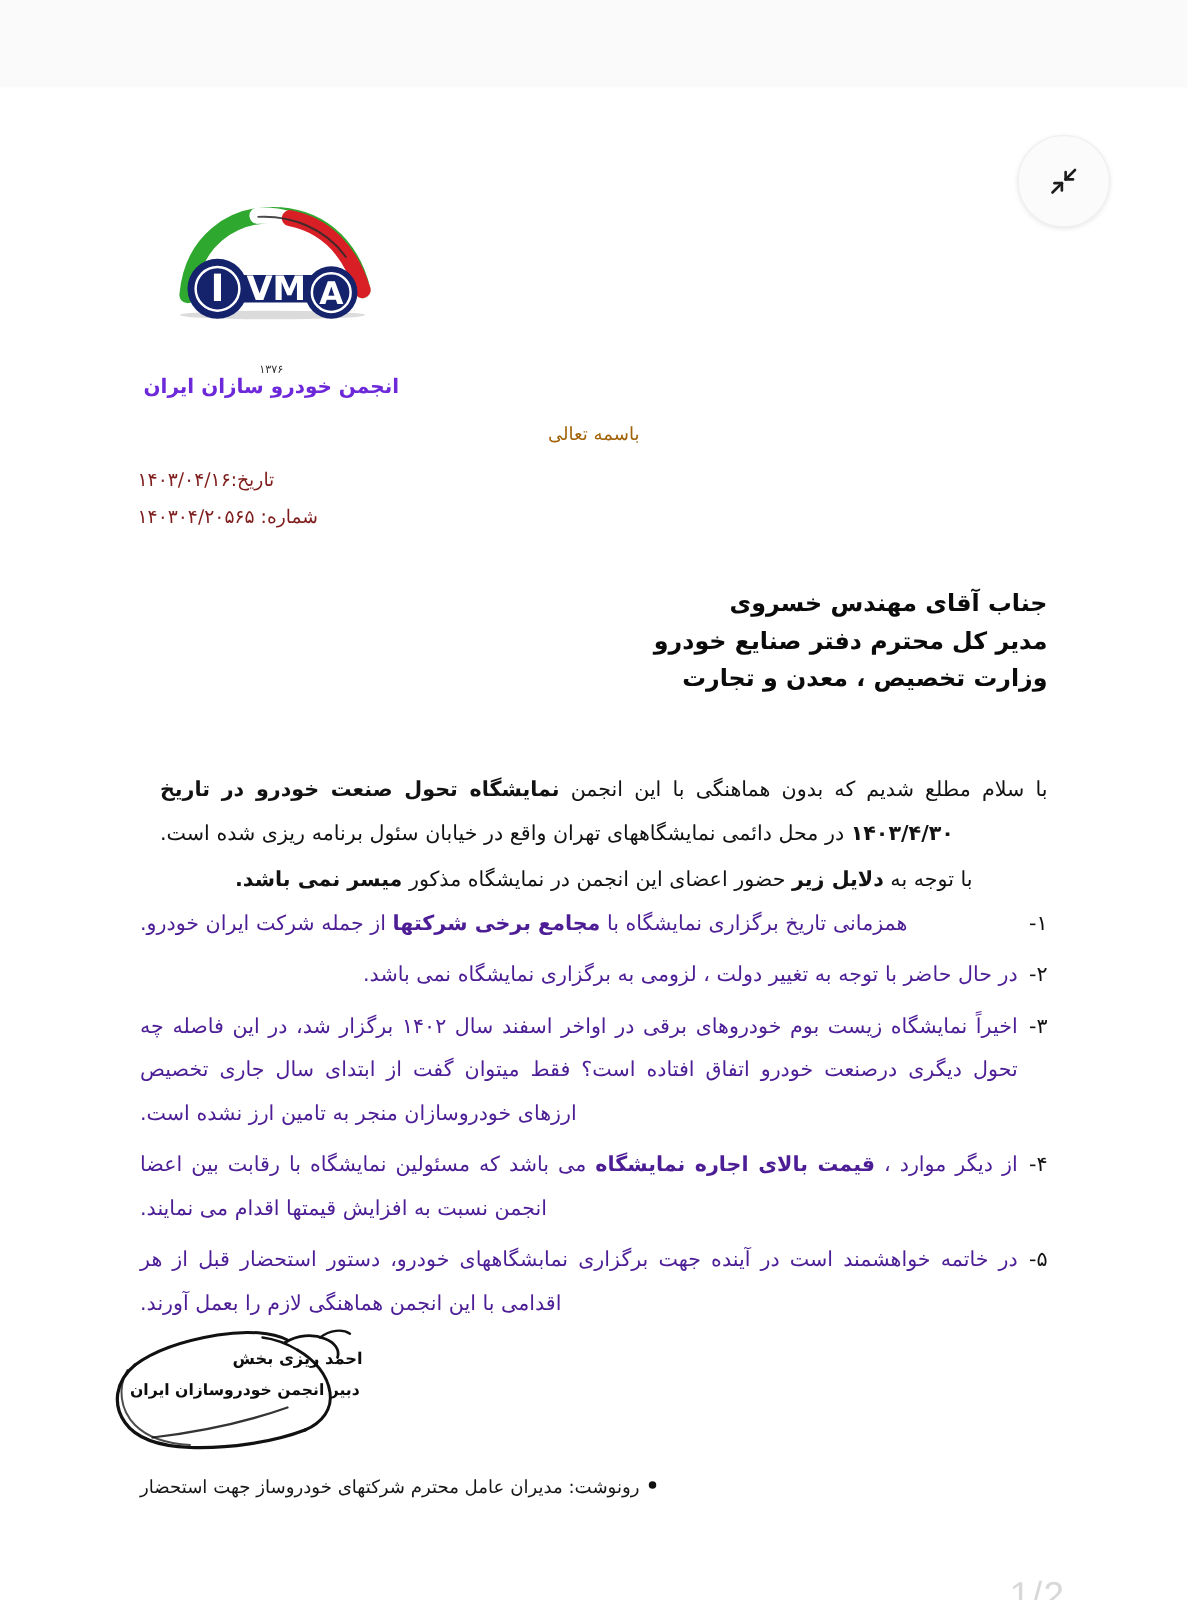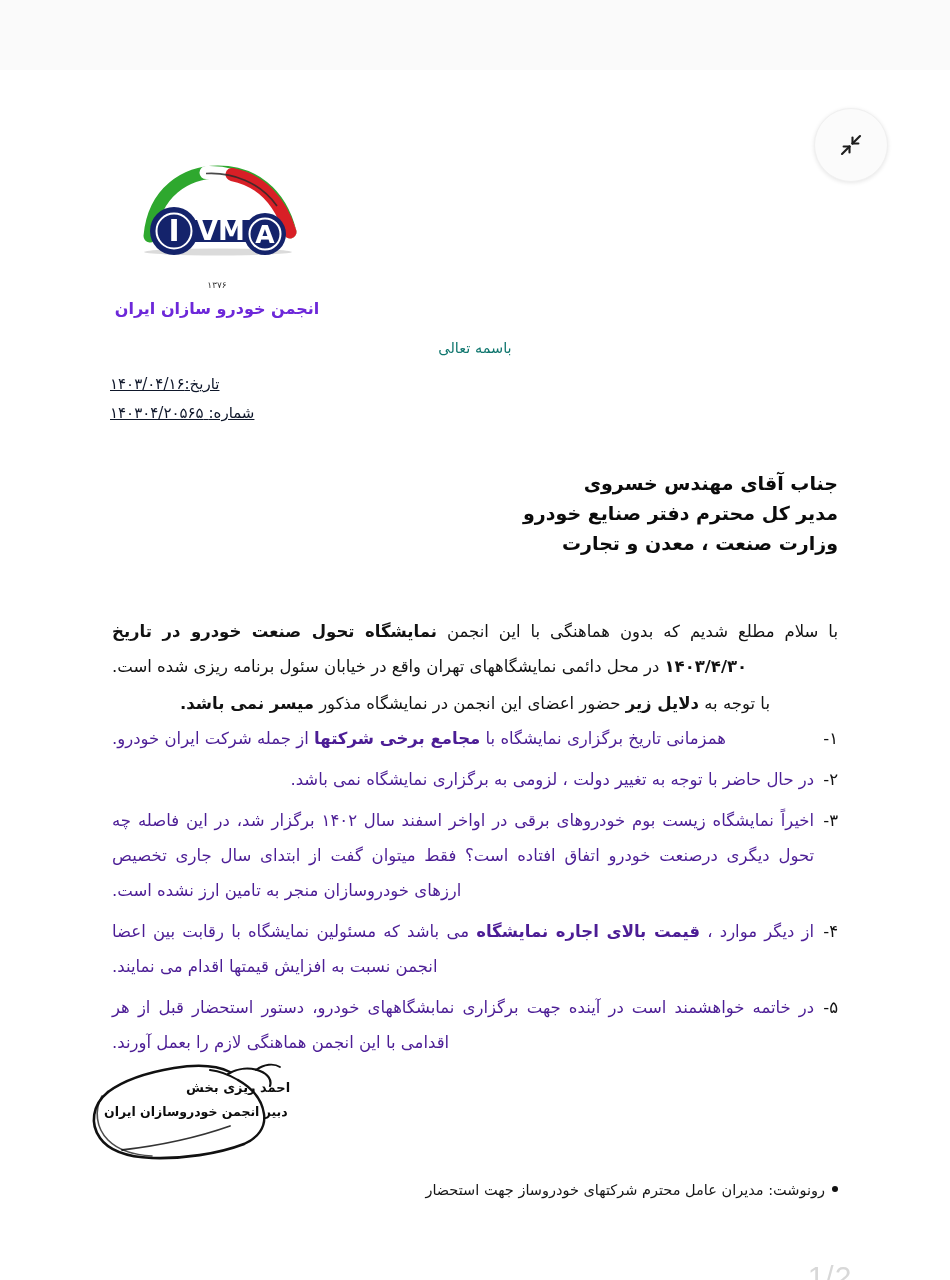--- a/index.html
+++ b/index.html
@@ -80,56 +80,55 @@
     font-weight: 700;
     color: #6d28d9;
     letter-spacing: 0.5px;
     direction: rtl;
     white-space: nowrap;
     margin-top: 44px;
   }
   .logo-year {
     position: absolute;
     left: 0;
-    top: 122px;
+    top: 133px;
     width: 210px;
     text-align: center;
     font-family: "DejaVu Sans", sans-serif;
     font-size: 9px;
     color: #333;
     direction: rtl;
   }
 
   
   .basmala {
     position: absolute;
     top: 270px;
     left: 0;
     width: 950px;
     text-align: center;
     font-size: 14.5px;
-    color: #0f766e;
+    color: #a16207;
     direction: rtl;
   }
   .meta {
     position: absolute;
     left: 110px;
     top: 300px;
     width: 320px;
     direction: rtl;
     text-align: left;
   }
   .meta-line {
     font-size: 15px;
-    color: #0f172a;
+    color: #7f1d1d;
     line-height: 1.95;
     direction: rtl;
     unicode-bidi: plaintext;
     white-space: nowrap;
-    text-decoration: underline;
   }
 
   .addressee {
     position: absolute;
     right: 112px;
     top: 398px;
     width: 420px;
     text-align: right;
     direction: rtl;
   }
@@ -147,21 +146,21 @@
     top: 545px;
     width: 726px;
     direction: rtl;
     text-align: justify;
     text-align-last: right;
   }
   .para {
     font-size: 16.5px;
     line-height: 2.12;
     color: #121212;
-    margin: 0 0 2px 0;
+    margin: 0 0 2px 16px;
     direction: rtl;
   }
   .para b { font-weight: 700; }
   .para.center-last { text-align: justify; text-align-last: center; }
   .para.right-last  { text-align: justify; text-align-last: left; }
 
   .list {
     position: absolute;
     right: 112px;
     top: 652px;
@@ -232,21 +231,21 @@
     direction: rtl;
     white-space: nowrap;
   }
 
   
   .cc-line {
     position: absolute;
     right: 112px;
     top: 1112px;
     width: 726px;
-    text-align: right;
+    text-align: left;
     direction: rtl;
     font-size: 14.5px;
     color: #161616;
   }
   .cc-bullet {
     display: inline-block;
     width: 6px;
     height: 6px;
     border-radius: 50%;
     background: #111;
@@ -313,21 +312,21 @@
     <div class="basmala">باسمه تعالی</div>
 
     <div class="meta">
       <div class="meta-line"><span>تاریخ:</span><span>۱۴۰۳/۰۴/۱۶</span></div>
       <div class="meta-line"><span>شماره:</span> <span>۱۴۰۳۰۴/۲۰۵۶۵</span></div>
     </div>
 
     <div class="addressee">
       <div>جناب آقای مهندس خسروی</div>
       <div>مدیر کل  محترم  دفتر صنایع خودرو</div>
-      <div>وزارت  صنعت ، معدن و تجارت</div>
+      <div>وزارت  تخصیص ، معدن و تجارت</div>
     </div>
 
     <div class="body-block">
       <p class="para right-last"><span>با سلام  مطلع شدیم که بدون هماهنگی با این انجمن </span><b>نمایشگاه تحول صنعت خودرو در تاریخ ۱۴۰۳/۴/۳۰</b> <span>در محل  دائمی نمایشگاههای  تهران  واقع در خیابان سئول  برنامه ریزی شده است.</span></p>
       <p class="para center-last"><span>با توجه به </span><b>دلایل زیر</b><span> حضور  اعضای این انجمن در نمایشگاه مذکور  </span><b>میسر نمی باشد.</b></p>
     </div>
 
     <ol class="list" id="reasons-list">
         <li class="list-item">
           <span class="li-num">۱-</span>

